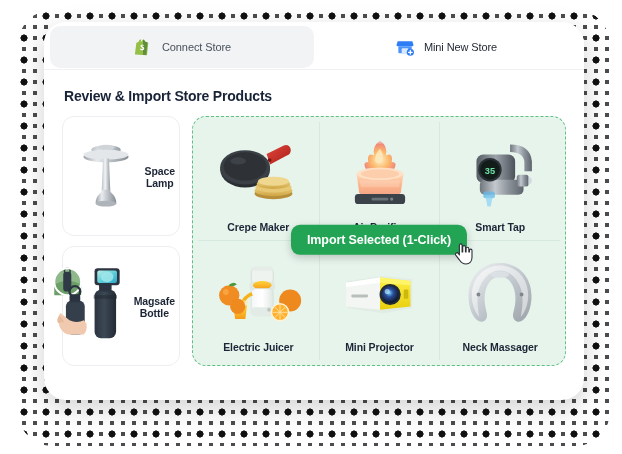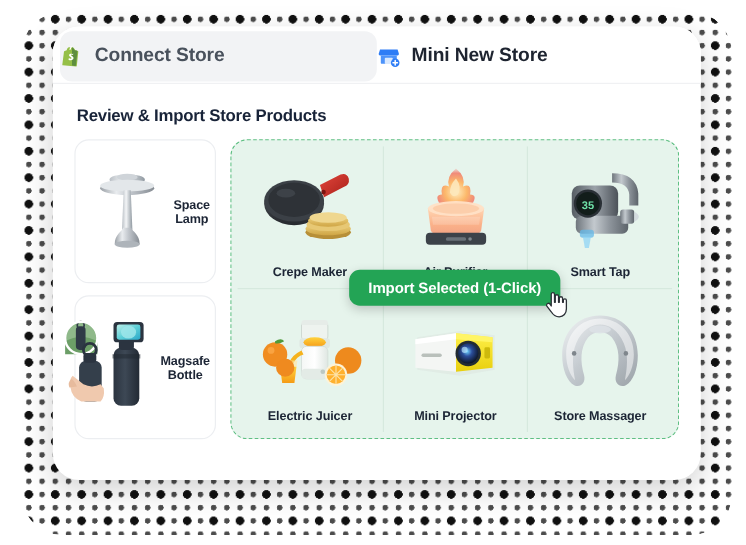--- a/index.html
+++ b/index.html
@@ -62,26 +62,26 @@
     display: flex;
     height: 48px;
     border-bottom: 1px solid #f0f1f3;
     background: #ffffff;
     padding: 4px 6px 0 6px;
   }
   .tab {
     flex: 1 1 50%;
     display: flex;
     align-items: center;
-    justify-content: flex-start;
+    justify-content: center;
     gap: 9px;
     height: 42px;
     border-radius: 10px;
-    font-size: 16px;
-    font-weight: 700;
+    font-size: 11px;
+    font-weight: 400;
     letter-spacing: -0.1px;
     cursor: pointer;
     user-select: none;
   }
   .tab.active { background: #f2f3f5; color: #49515c; }
   .tab.inactive { background: transparent; color: #1e2430; }
 
   .tab-ico { width: 20px; height: 20px; display: block; flex: 0 0 auto; }
 
   
@@ -510,21 +510,21 @@
                       <stop offset="1" stop-color="#9ba2a8"></stop>
                     </linearGradient>
                   </defs>
                   <path d="M50 6 C72 6 88 22 88 46 C88 60 83 72 76 76 C70 79 64 74 66 66 C70 52 70 38 62 28 C56 21 44 21 38 28 C30 38 30 52 34 66 C36 74 30 79 24 76 C17 72 12 60 12 46 C12 22 28 6 50 6 Z" fill="url(#nm)"></path>
                   <path d="M50 9 C69 9 84 24 84 45 C84 56 80 66 75 71 C77 60 79 46 74 34 C68 20 58 15 50 15 C42 15 32 20 26 34 C21 46 23 60 25 71 C20 66 16 56 16 45 C16 24 31 9 50 9Z" fill="#ffffff" opacity="0.5"></path>
                   <circle cx="24" cy="44" r="2.3" fill="#7f868c"></circle>
                   <circle cx="76" cy="44" r="2.3" fill="#7f868c"></circle>
                   <ellipse cx="50" cy="20" rx="11" ry="4" fill="#dde2e6" opacity="0.85"></ellipse>
                 </svg>
               </div>
-              <div class="pname">Store Massager</div>
+              <div class="pname">Neck Massager</div>
             </div>
 
           </div>
 
           <div class="import-btn">Import Selected (1-Click)</div>
 
           <span class="cursor-hand">
             <svg viewBox="0 0 22 24" width="20" height="22">
               <path d="M7 2.5c0-1 .7-1.6 1.5-1.6s1.5.6 1.5 1.6v7.2h.7V4.4c0-1 .7-1.6 1.5-1.6s1.5.6 1.5 1.6v5.3h.7V6.2c0-1 .7-1.6 1.5-1.6s1.5.6 1.5 1.6v3.5h.7V8.1c0-.9.6-1.5 1.4-1.5s1.4.6 1.4 1.5v7.6c0 4.2-2.6 7.3-6.6 7.3-3.8 0-5.6-1.7-7.3-4.6L3 13.2c-.5-.9-.2-1.9.7-2.4.8-.4 1.7-.2 2.2.6l1.1 1.7V2.5z" fill="#ffffff" stroke="#2b2f36" stroke-width="1.2" stroke-linejoin="round"></path>
             </svg>

